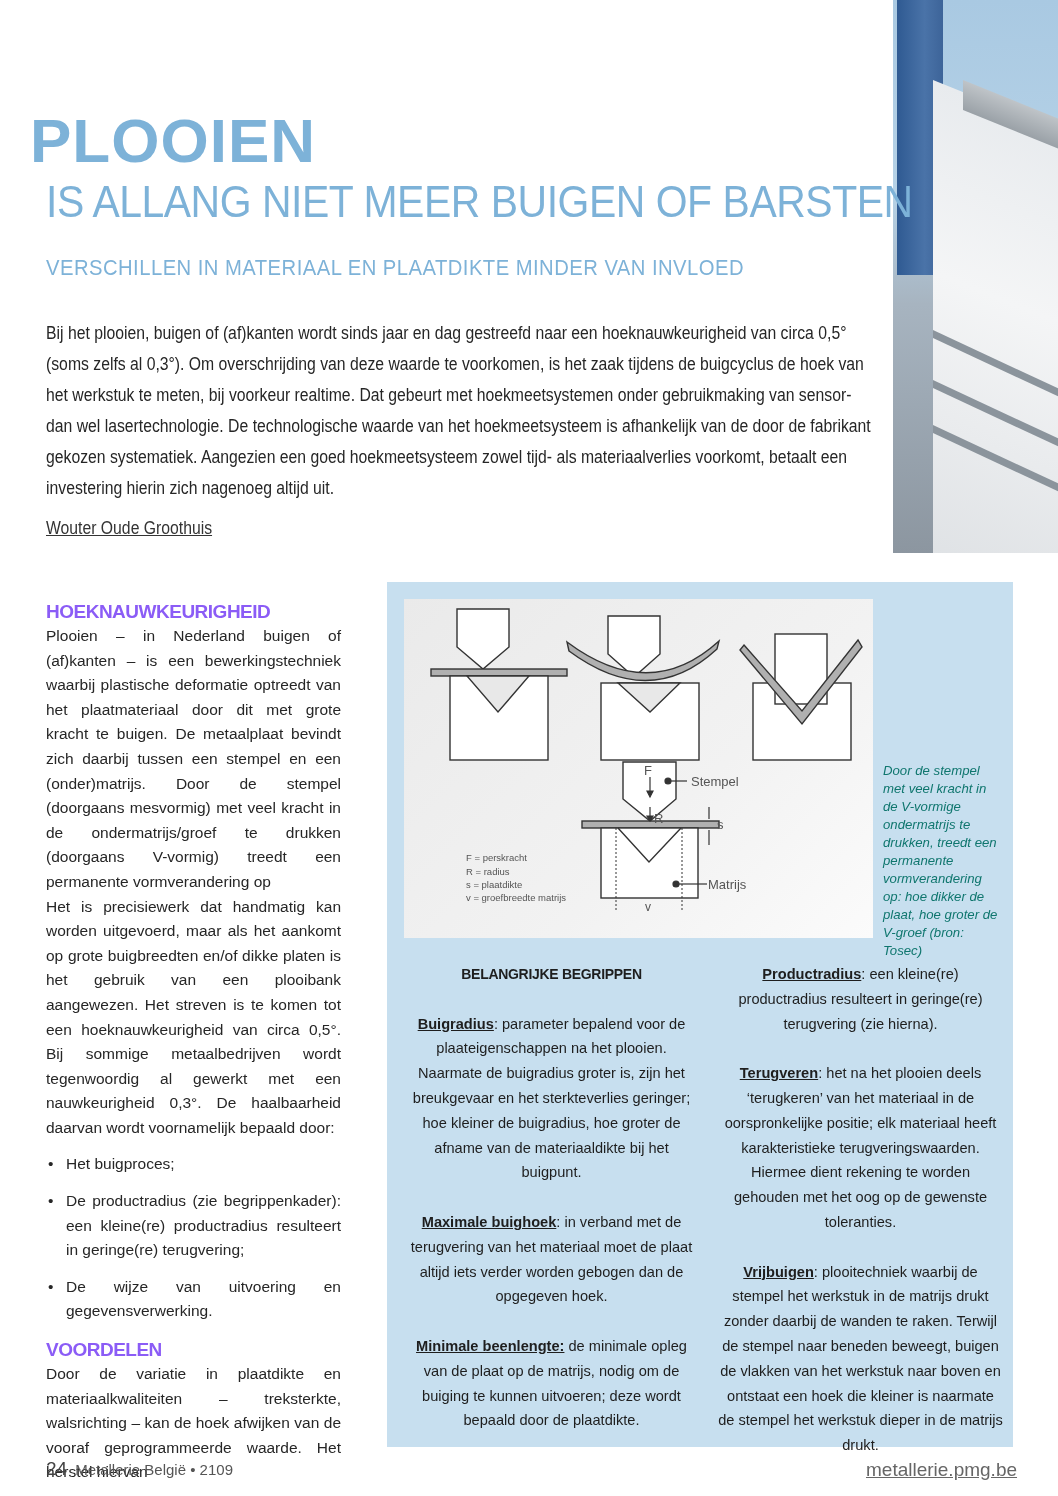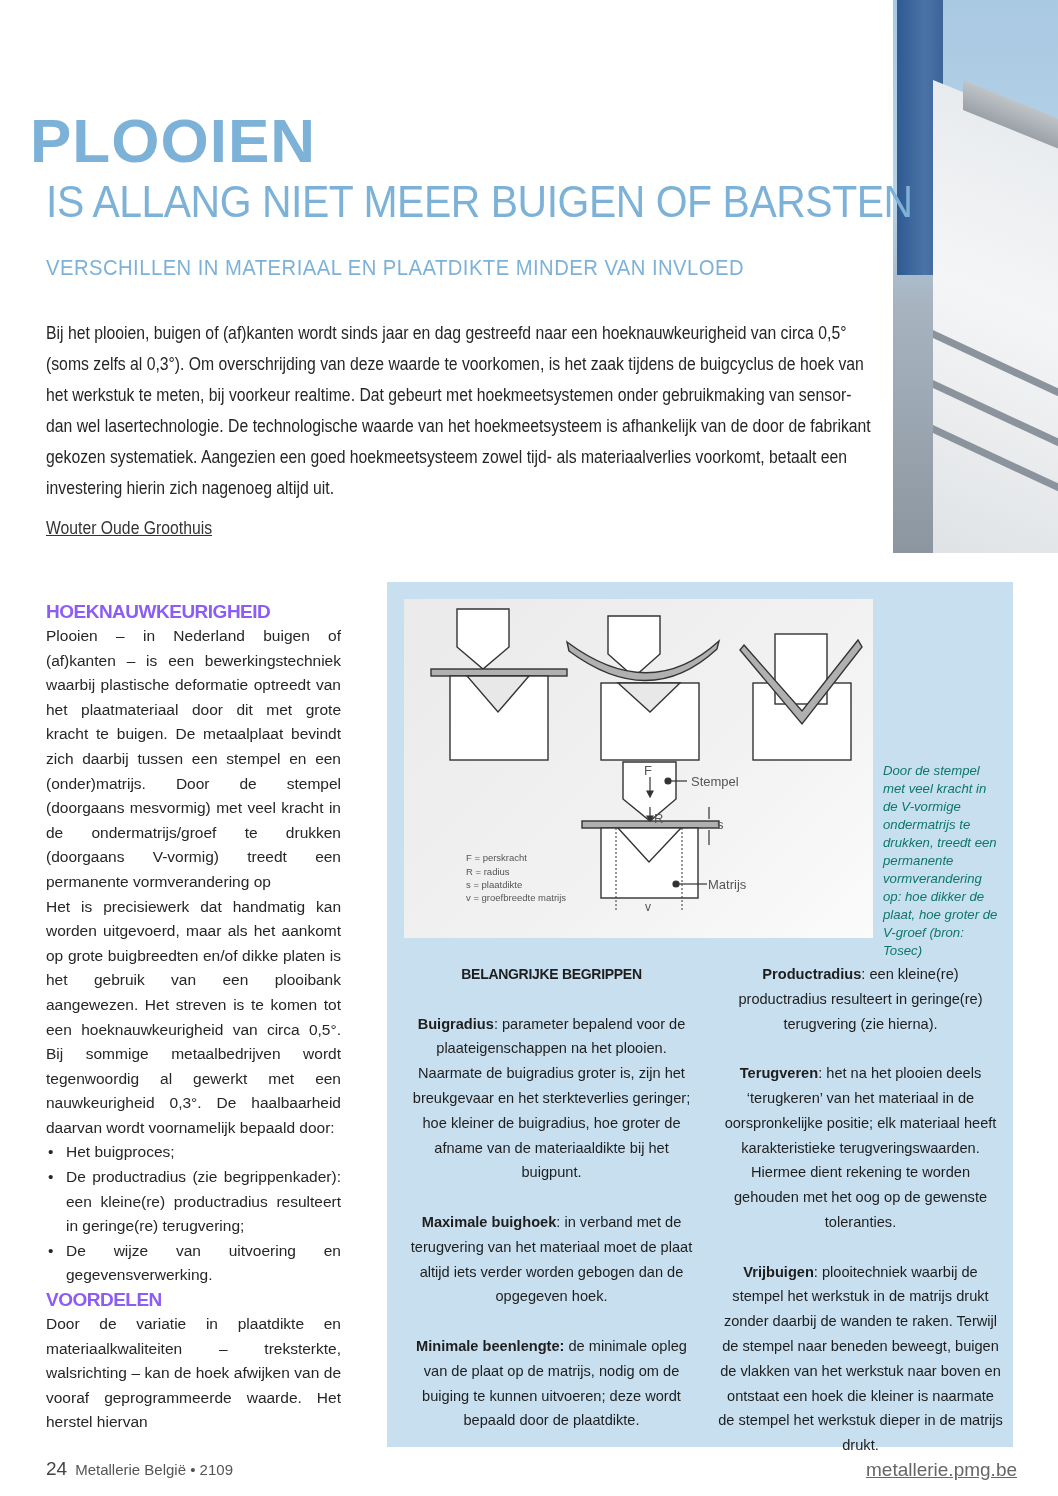--- a/index.html
+++ b/index.html
@@ -20,34 +20,34 @@
   .title-main { position: absolute; left: 30px; top: 110px; font-size: 62px; font-weight: bold; color: #7db2d8; letter-spacing: 1px; line-height: 1; }
   .title-sub { position: absolute; left: 46px; top: 180px; font-size: 44px; color: #7db2d8; line-height: 1; letter-spacing: -0.5px; transform: scaleX(0.93); transform-origin: left; white-space: nowrap; }
   .subtitle { position: absolute; left: 46px; top: 255px; font-size: 22px; color: #7db2d8; letter-spacing: 0.5px; white-space: nowrap; transform: scaleX(0.92); transform-origin: left; }
 
   .intro { position: absolute; left: 46px; top: 318px; width: 830px; font-size: 17.5px; line-height: 31px; color: #262626; transform: scaleX(0.9); transform-origin: left; width: 922px; }
   .author { position: absolute; left: 46px; top: 518px; font-size: 17.5px; color: #333; text-decoration: underline; transform: scaleX(0.9); transform-origin: left; }
 
   .col-left { position: absolute; left: 46px; top: 600px; width: 295px; font-size: 15.5px; line-height: 24.6px; color: #262626; text-align: justify; }
   .col-left h2 { font-size: 19px; font-weight: bold; color: #8b5cf6; line-height: 24px; letter-spacing: -0.5px; }
   .col-left ul { list-style: none; }
-  .col-left li { position: relative; padding-left: 20px; }
+  .col-left li { position: relative; padding-left: 20px; margin-top: 12px; }
   .col-left li::before { content: "•"; position: absolute; left: 2px; top: 0; }
-  .col-left h2.second { }
+  .col-left h2.second { margin-top: 14px; }
 
   .infobox { position: absolute; left: 387px; top: 582px; width: 626px; height: 865px; background: #c7dfef; }
   .diagram { position: absolute; left: 17px; top: 17px; width: 469px; height: 339px; background: linear-gradient(135deg, #eaeaea 0%, #f2f2f2 60%, #fbfbfb 100%); }
   .caption { position: absolute; left: 496px; top: 180px; width: 120px; font-size: 13.2px; line-height: 18px; font-style: italic; color: #0f766e; }
 
   .terms { position: absolute; top: 380px; font-size: 14.6px; line-height: 24.8px; color: #1e1e1e; text-align: center; }
   .terms.left { left: 22px; width: 285px; }
   .terms.right { left: 331px; width: 285px; }
   .terms .hd { font-weight: bold; font-size: 14px; letter-spacing: -0.3px; }
   .terms p { margin-bottom: 24.8px; }
-  .terms b { font-weight: bold; }
+  .terms b { font-weight: bold; text-decoration: underline; }
 
   .footer-left { position: absolute; left: 46px; top: 1458px; font-size: 15px; color: #555; }
   .footer-left .pg { font-size: 19px; color: #444; margin-right: 8px; }
   .footer-right { position: absolute; left: 866px; top: 1459px; font-size: 19px; color: #666; text-decoration: underline; }
 </style>
 </head>
 <body>
 
 <div class="hero-photo">
   <div class="post"></div>

